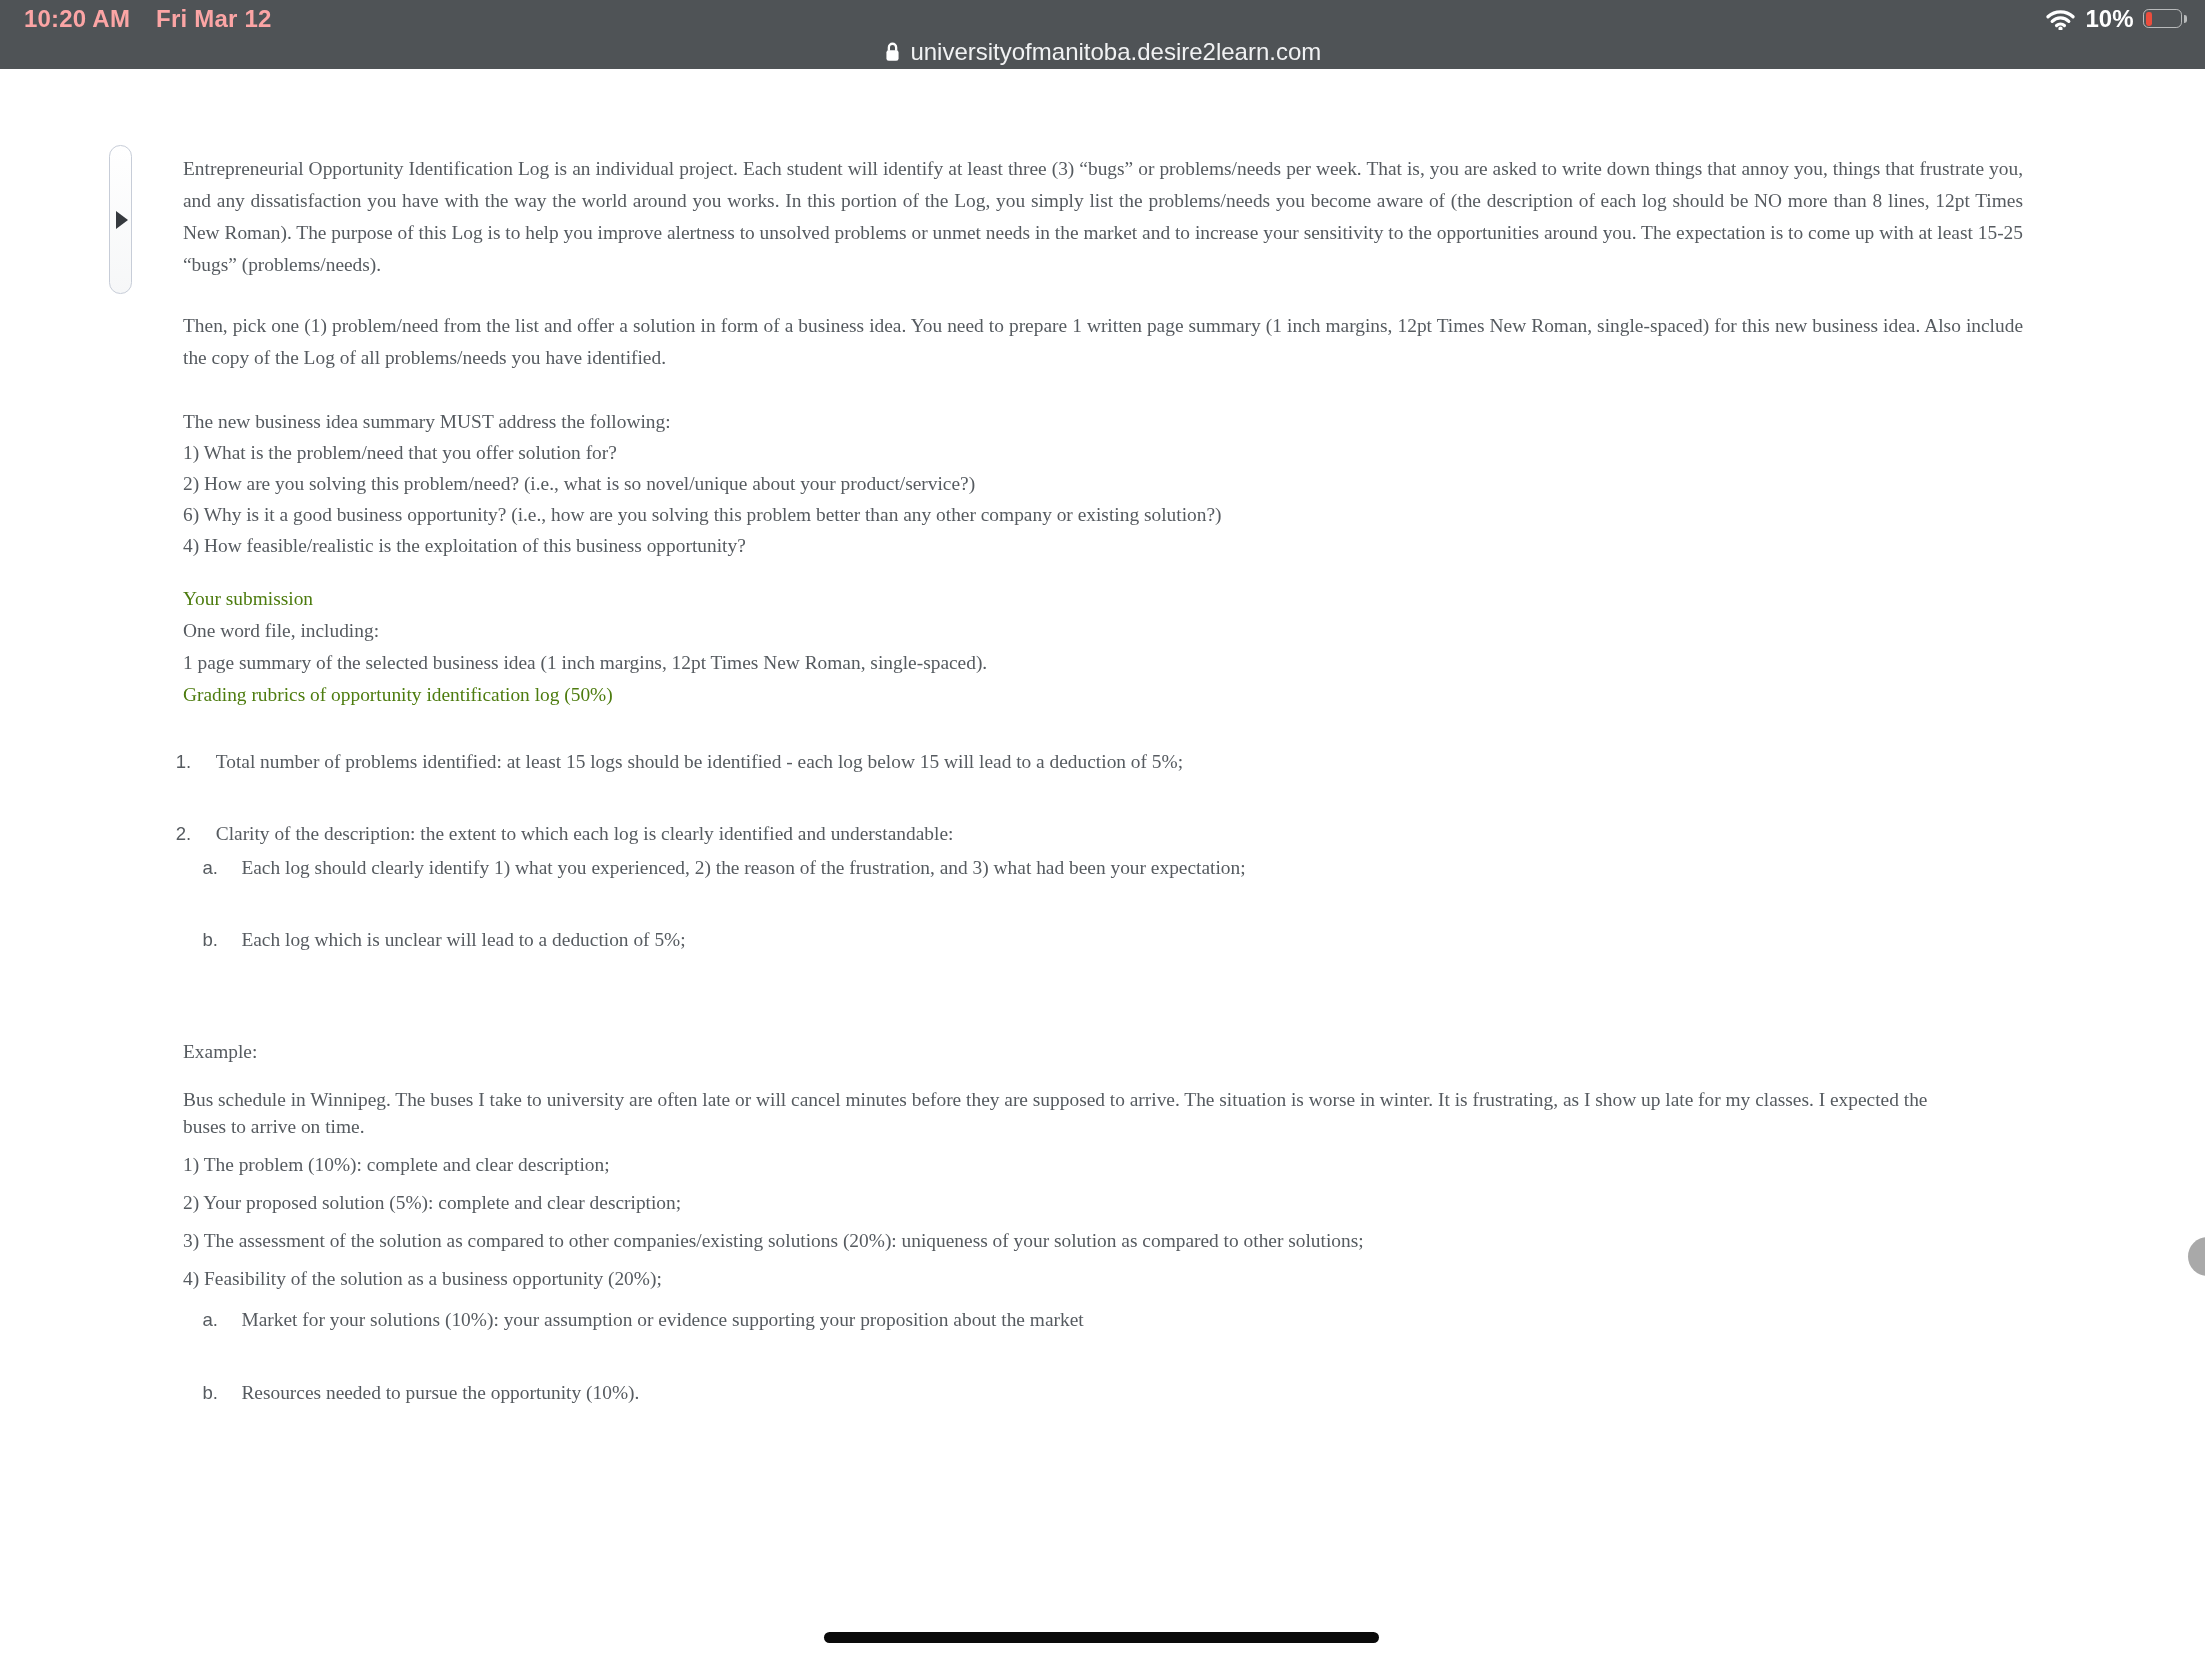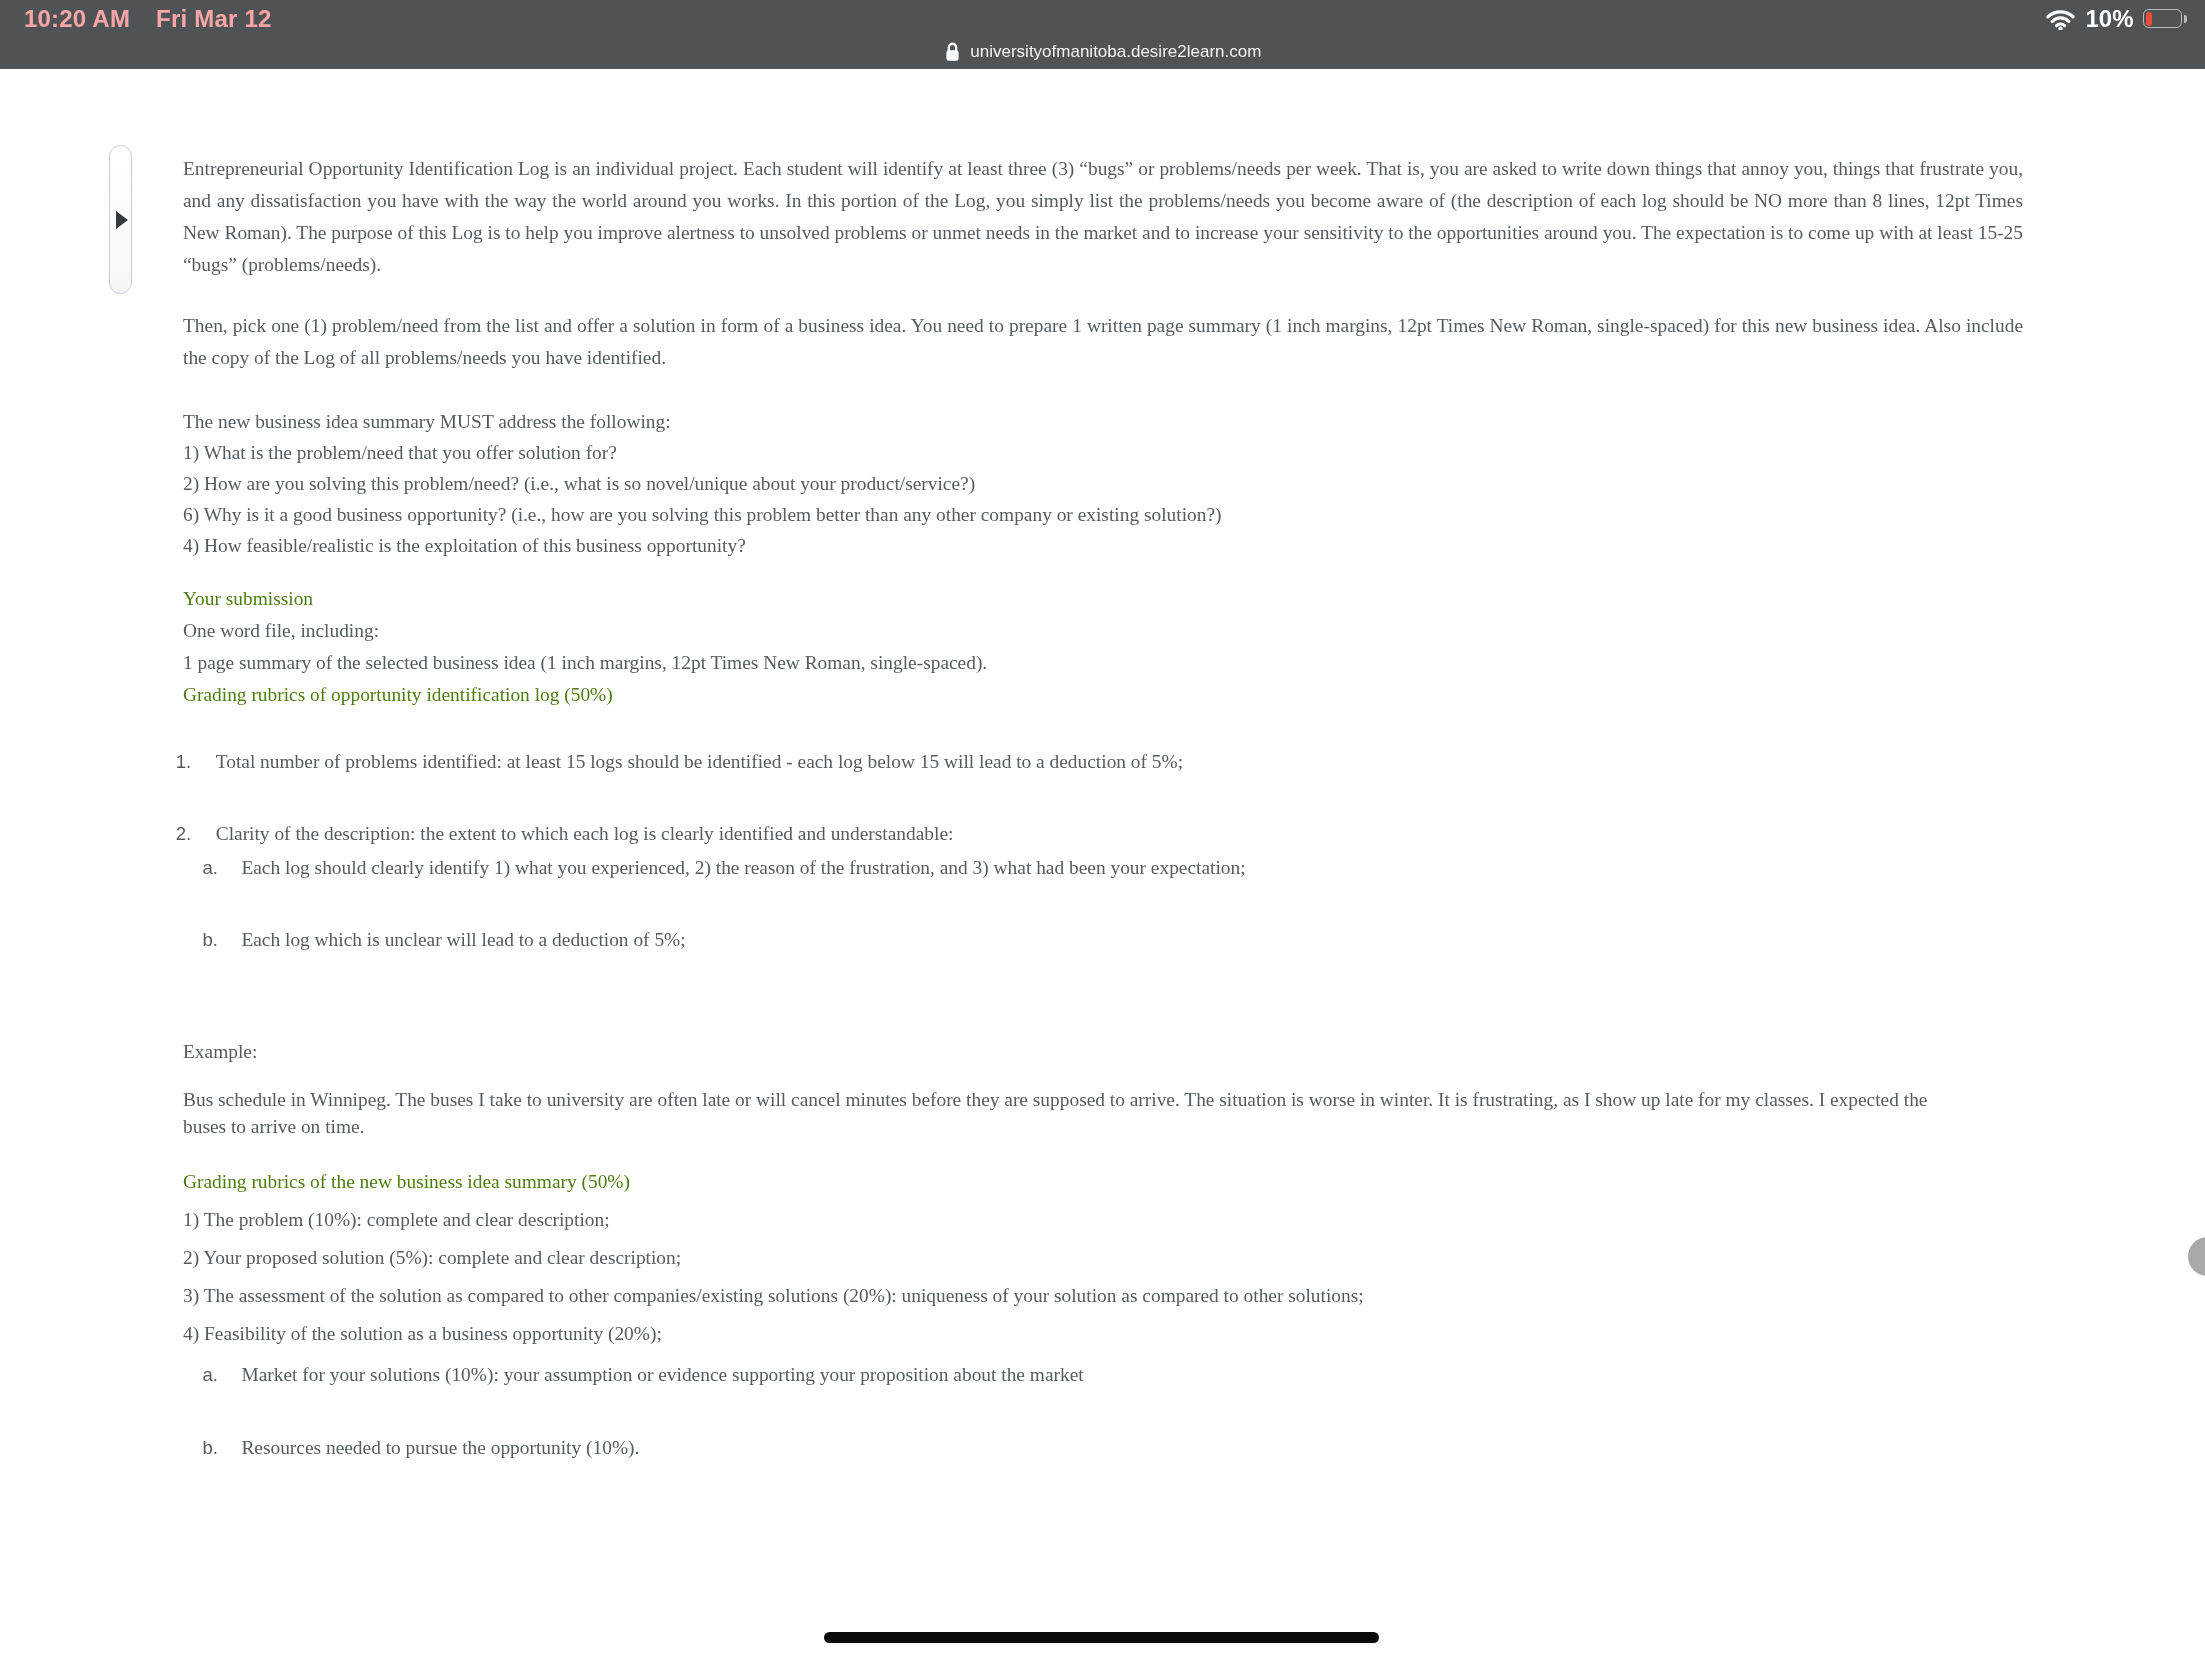--- a/index.html
+++ b/index.html
@@ -32,21 +32,21 @@
     background:#eb4d3d; border-radius:2.4px;
   }
   .bat-nub {
     width:3.2px; height:8px; background:rgba(255,255,255,0.6);
     border-radius:0 2.4px 2.4px 0; margin-left:1.6px;
   }
   .url-row {
     position:absolute; left:0; right:0; top:36px; height:32px;
     display:flex; align-items:center; justify-content:center; gap:9.7px;
     font-family:"Liberation Sans","DejaVu Sans",sans-serif;
-    color:#f1f2f3; font-size:17px; font-weight:400;
+    color:#f1f2f3; font-size:24px; font-weight:400;
   }
 
   
   .panel-tab {
     position:absolute; left:109px; top:145px; width:22.6px; height:149px;
     background:linear-gradient(#ffffff,#f6f7f8);
     border:1.6px solid #c7cdd8; border-radius:11.3px;
     display:flex; align-items:center; justify-content:center;
     cursor:pointer;
   }
@@ -176,21 +176,20 @@
 
   <div class="li-row li-sub mt53">
     <span class="li-marker">b.</span>
     <span class="li-text">Each log which is unclear will lead to a deduction of 5%;</span>
   </div>
 
   <p class="mt104" style="line-height:27px;">Example:</p>
 
   <p class="example-para">Bus schedule in Winnipeg. The buses I take to university are often late or will cancel minutes before they are supposed to arrive. The situation is worse in winter. It is frustrating, as I show up late for my classes. I expected the buses to arrive on time.</p>
 
-  <p class="h-blue mt35" style="line-height:27.4px;">Grading rubrics of the new business idea summary (50%)</p>
 
   <p class="p-line">1) The problem (10%): complete and clear description;</p>
   <p class="p-line">2) Your proposed solution (5%): complete and clear description;</p>
   <p class="p-line">3) The assessment of the solution as compared to other companies/existing solutions (20%): uniqueness of your solution as compared to other solutions;</p>
   <p class="p-line">4) Feasibility of the solution as a business opportunity (20%);</p>
 
   <div class="li-row li-sub mt16">
     <span class="li-marker">a.</span>
     <span class="li-text">Market for your solutions (10%): your assumption or evidence supporting your proposition about the market</span>
   </div>

